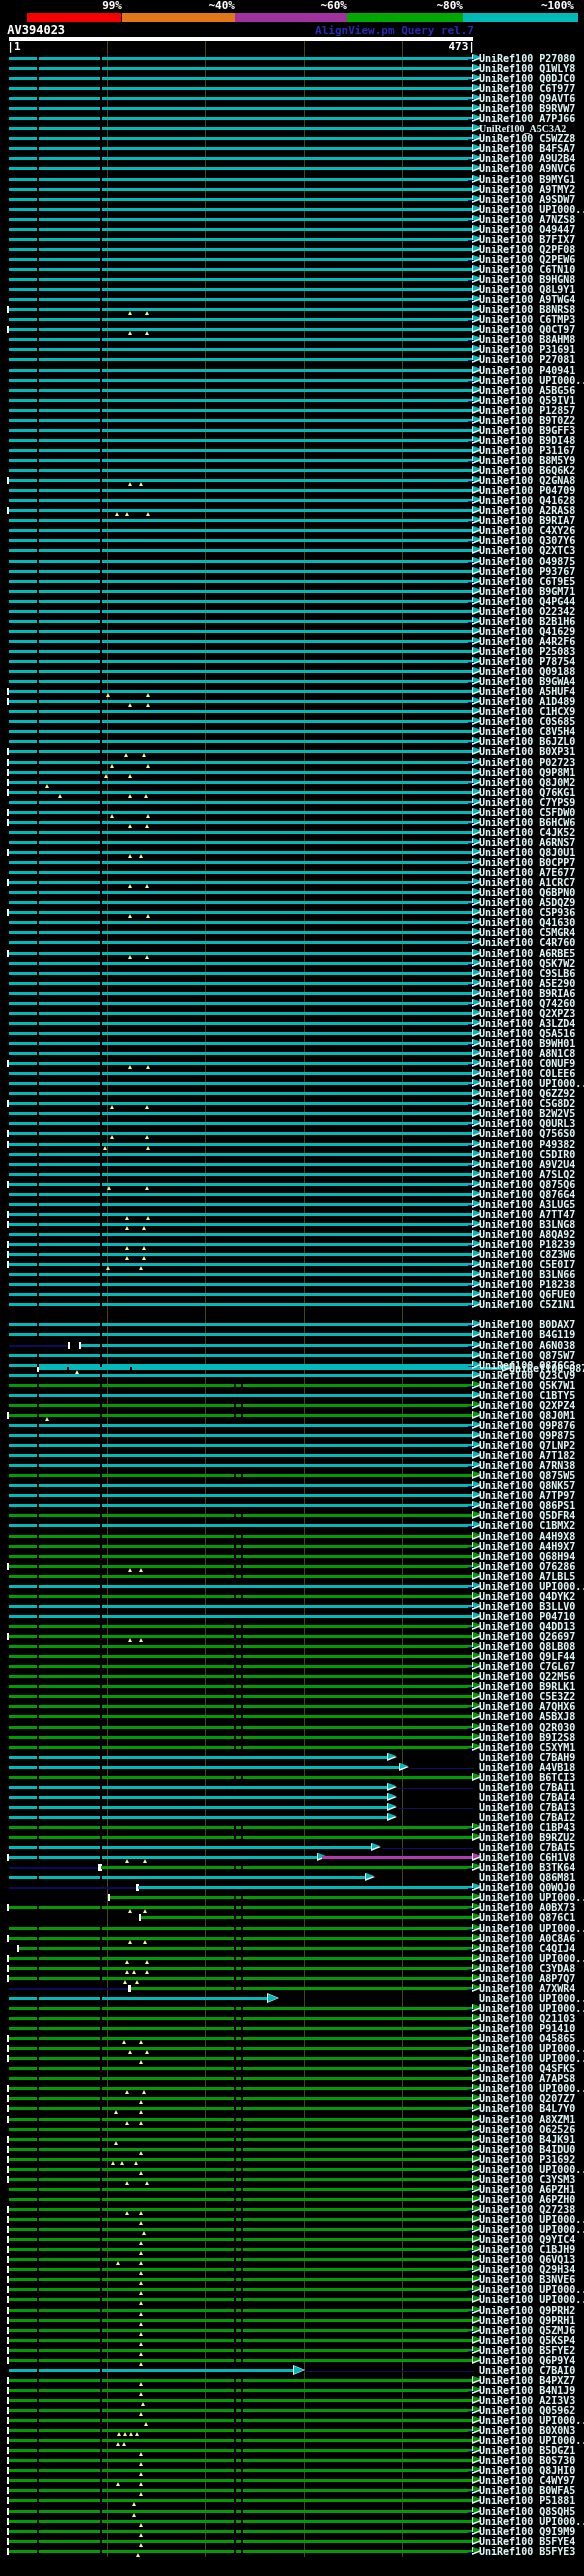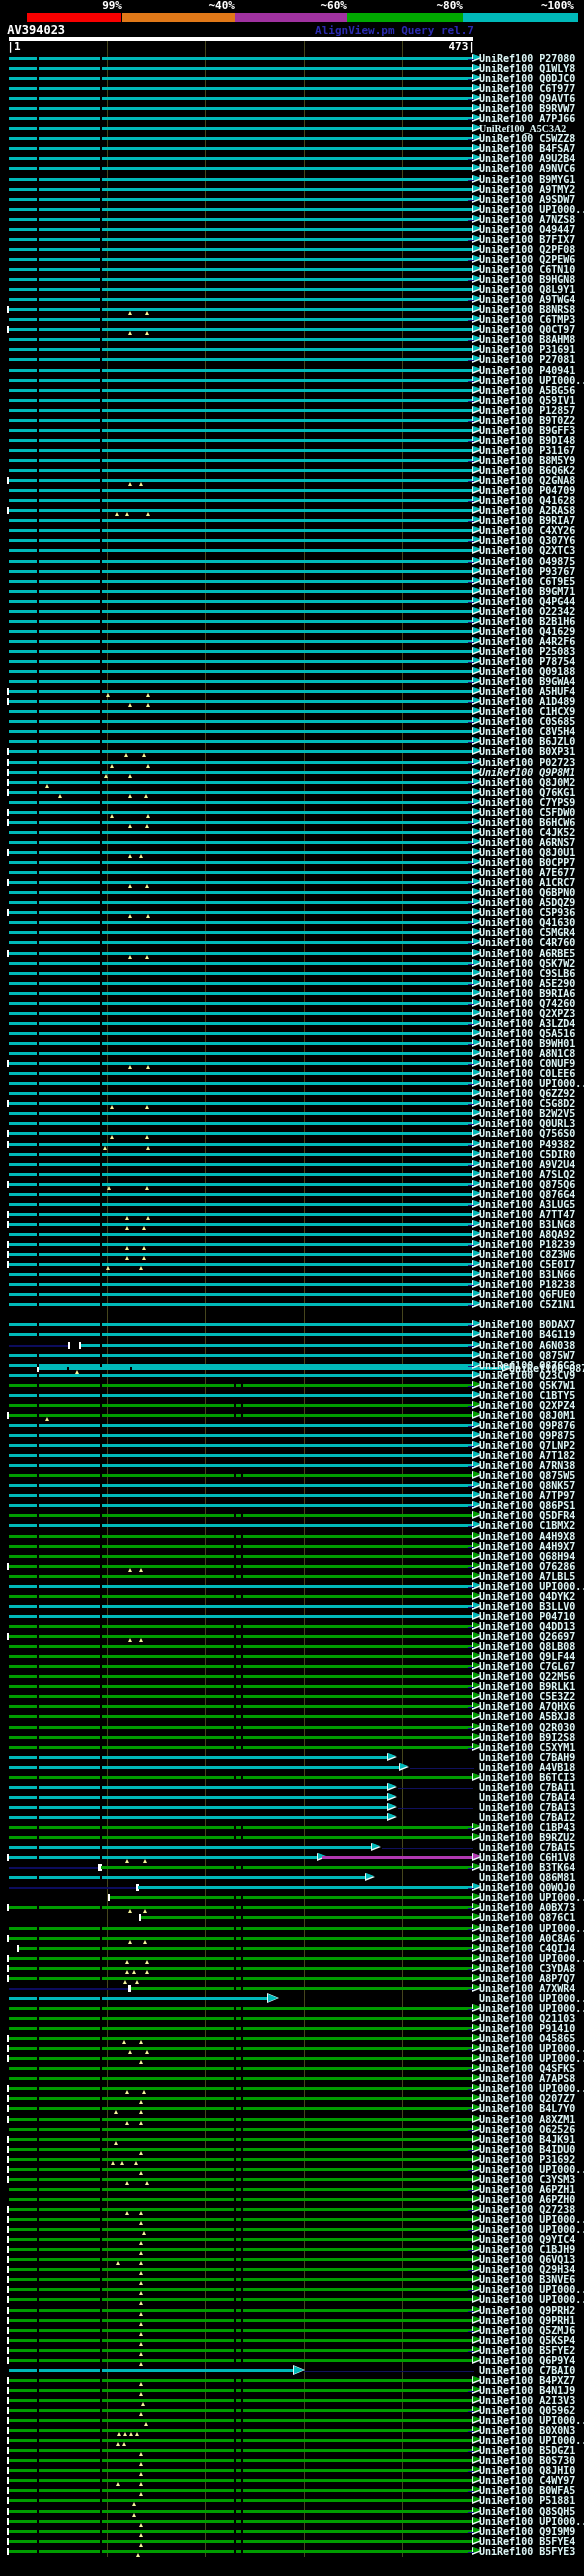--- a/index.html
+++ b/index.html
@@ -618,21 +618,21 @@
         <div class="stick" style="left: 7.3px;"></div>
         <div class="bar" style="left: 9.1px; width: 464px; background: rgb(0, 185, 185);"></div>
         <div class="notch" style="left: 37px;"></div>
         <div class="notch" style="left: 100px;"></div>
         <div class="arw" style="left: 472px; --ac: #00b9b9;"></div>
         <div class="tri" style="left: 110px;"></div>
         <div class="tri" style="left: 146px;"></div>
         <div class="dash"></div>
         <div class="rlabel">UniRef100_P02723</div>
       </div>
-      <div class="row" style="top: 768px; font-style: italic;">
+      <div class="row" style="top: 768px;">
         <div class="stick" style="left: 7.3px;"></div>
         <div class="bar" style="left: 9.1px; width: 464px; background: rgb(0, 185, 185);"></div>
         <div class="notch" style="left: 37px;"></div>
         <div class="notch" style="left: 100px;"></div>
         <div class="arw" style="left: 472px; --ac: #00b9b9;"></div>
         <div class="tri" style="left: 104px;"></div>
         <div class="tri" style="left: 128px;"></div>
         <div class="rlabel">UniRef100_Q9P8M1</div>
       </div>
       <div class="row" style="top: 778px;">

